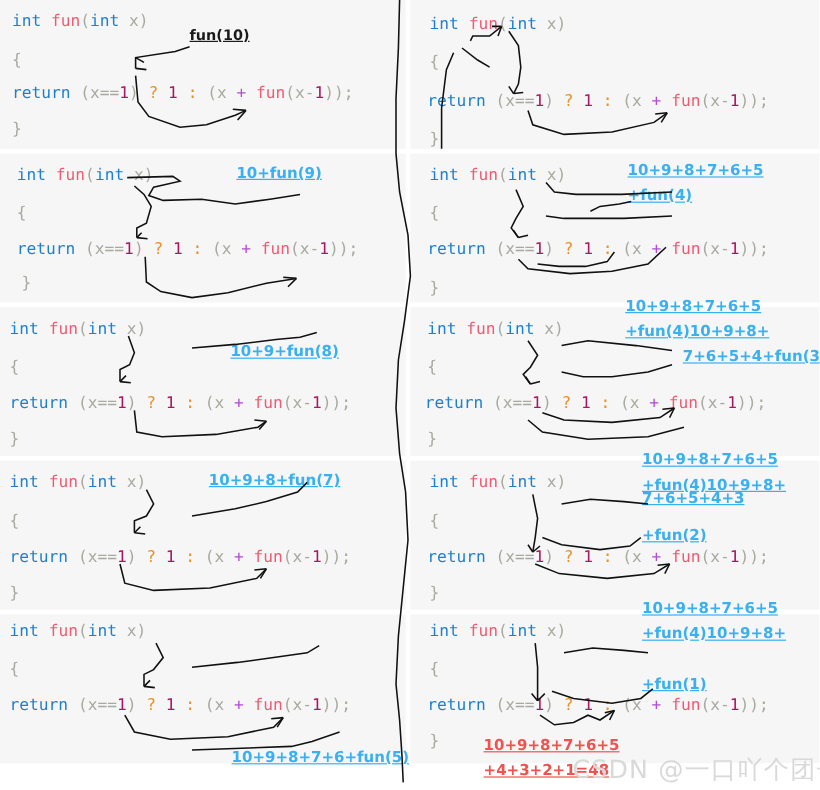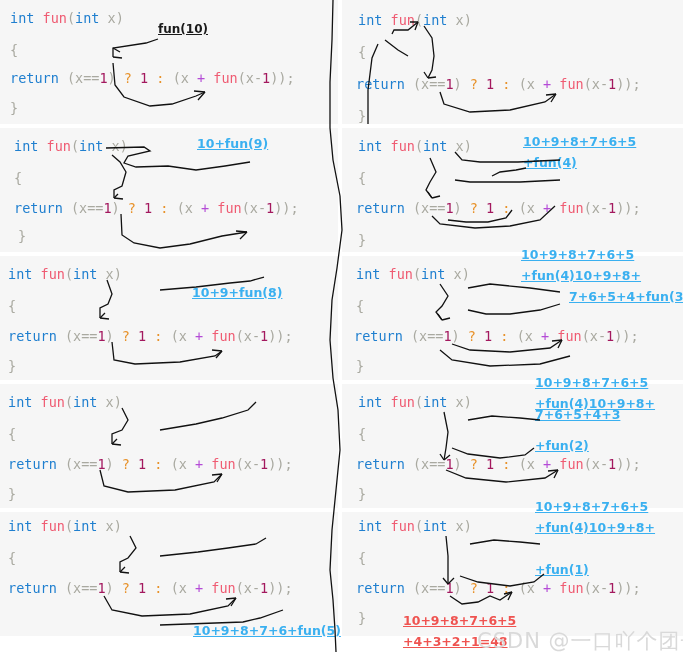--- a/index.html
+++ b/index.html
@@ -118,20 +118,21 @@
   <div class="code pn" style="left:358px;top:486px;">}</div>
 
   <div class="code" style="left:358px;top:518px;"><span class="kw">int</span><span class="pn"> </span><span class="fn">fun</span><span class="pn">(</span><span class="kw">int</span><span class="pn"> x)</span></div>
   <div class="code pn" style="left:358px;top:550px;">{</div>
   <div class="code" style="left:356px;top:580px;"><span class="kw">return</span><span class="pn"> (x==</span><span class="num">1</span><span class="pn">)</span><span class="op"> ? </span><span class="num">1</span><span class="op"> : </span><span class="pn">(x </span><span class="plus">+</span><span class="pn"> </span><span class="fn">fun</span><span class="pn">(x-</span><span class="num">1</span><span class="pn">));</span></div>
   <div class="code pn" style="left:358px;top:610px;">}</div>
 
   <div class="ann black" style="left:158px;top:20px;">fun(10)</div>
   <div class="ann blue" style="left:197px;top:134px;">10+fun(9)</div>
   <div class="ann blue" style="left:192px;top:263px;margin-top:20px;">10+9+fun(8)</div>
+  <div class="ann blue" style="left:174px;top:390px;">10+9+8+fun(7)</div>
   <div class="ann blue" style="left:193px;top:621px;">10+9+8+7+6+fun(5)</div>
 
   <div class="ann blue" style="left:523px;top:132px;">10+9+8+7+6+5</div>
   <div class="ann blue" style="left:523px;top:153px;">+fun(4)</div>
 
   <div class="ann blue" style="left:521px;top:245px;">10+9+8+7+6+5</div>
   <div class="ann blue" style="left:521px;top:266px;">+fun(4)10+9+8+</div>
   <div class="ann blue" style="left:521px;top:287px;margin-left:48px;">7+6+5+4+fun(3)</div>
 
   <div class="ann blue" style="left:535px;top:373px;">10+9+8+7+6+5</div>

